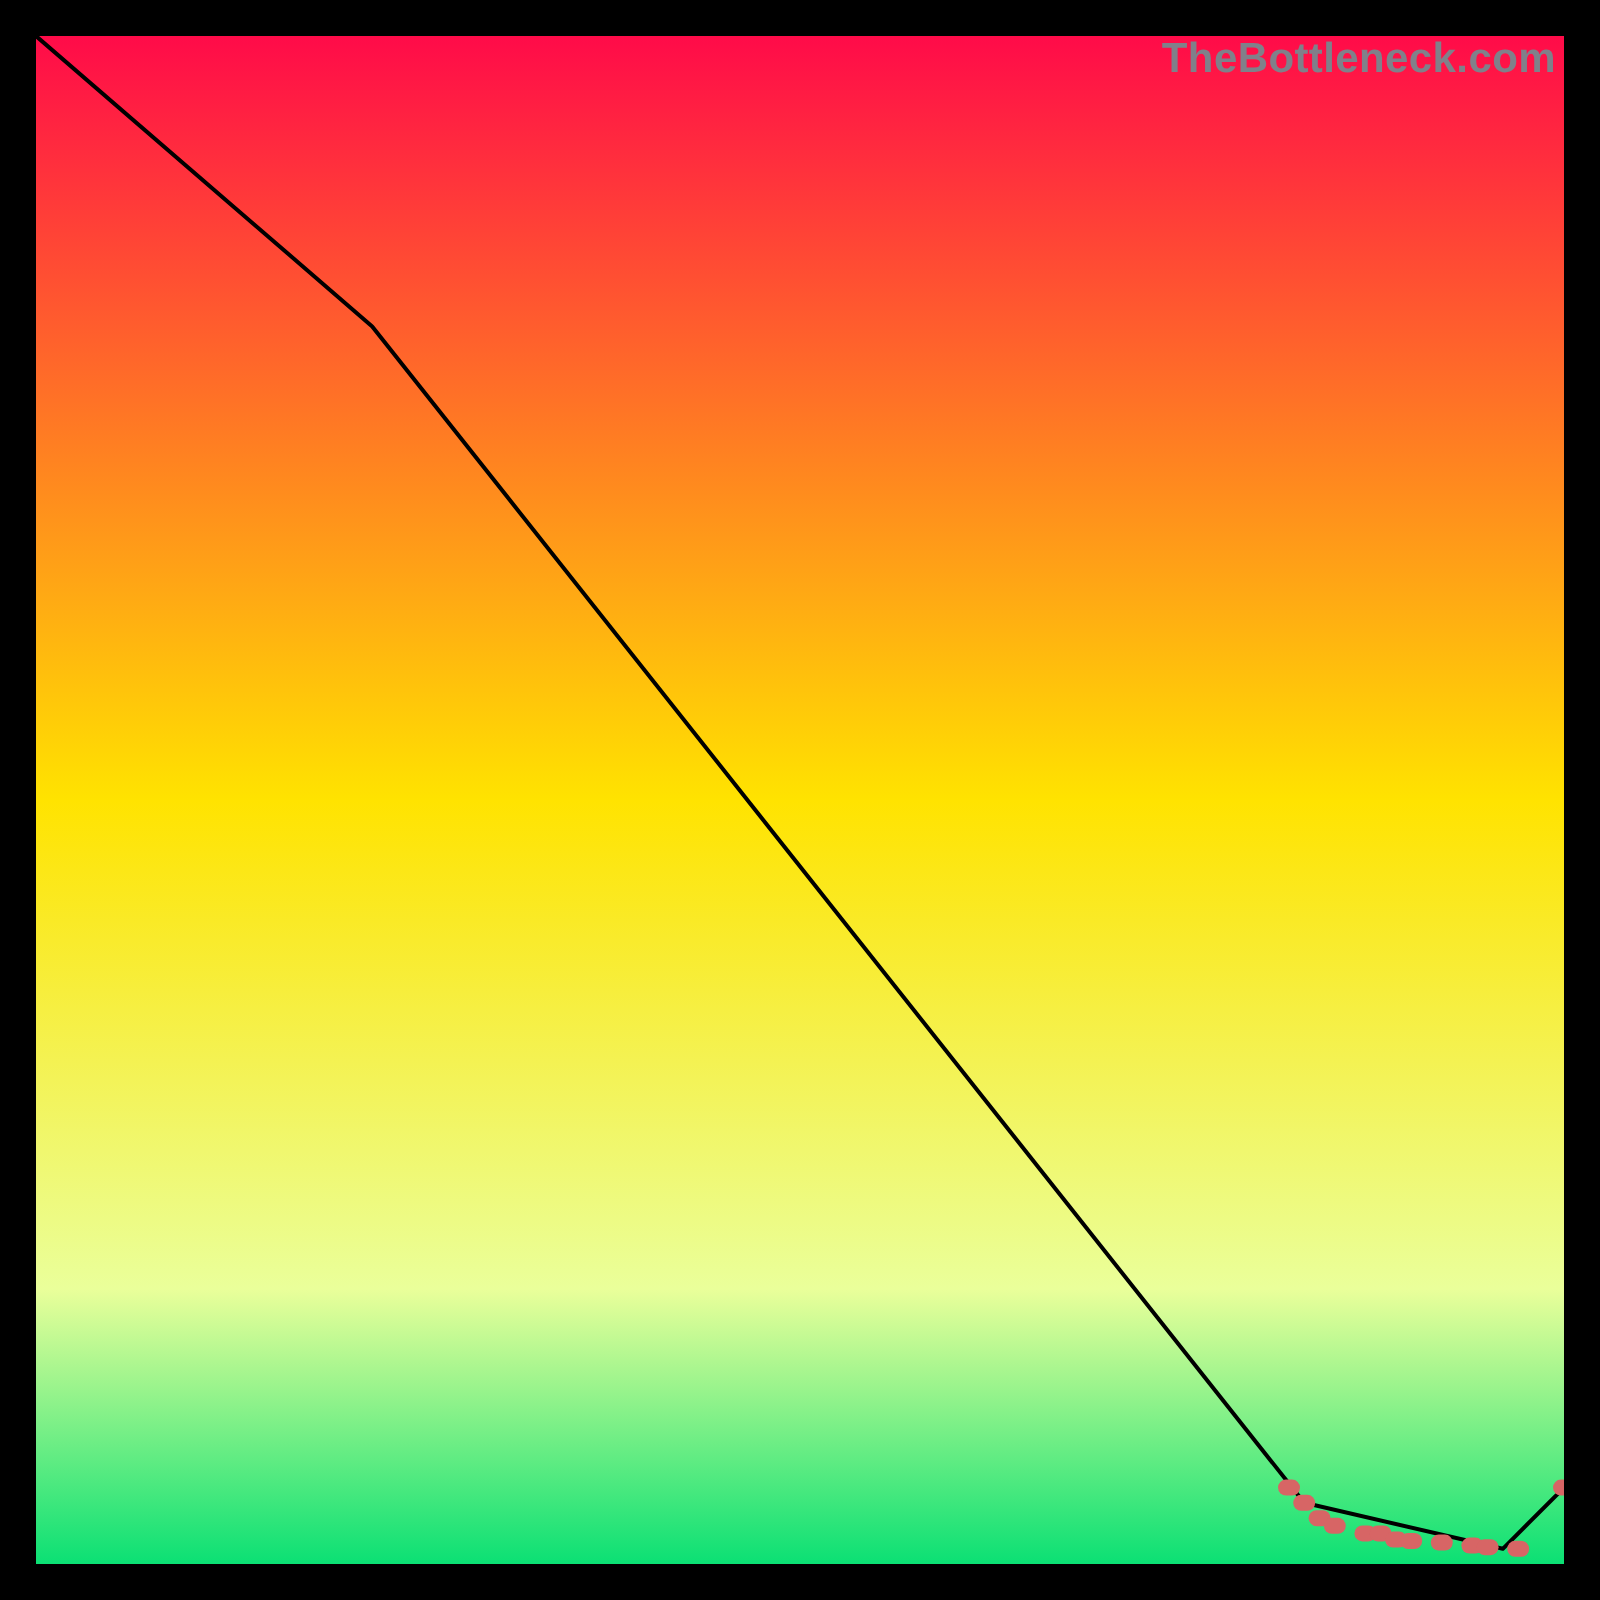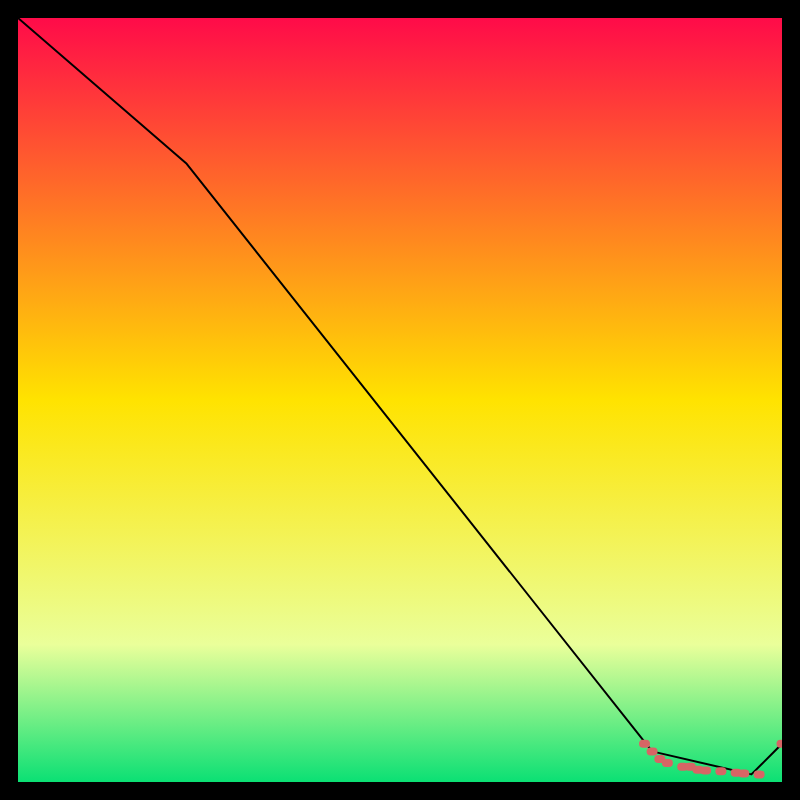--- a/index.html
+++ b/index.html
@@ -32,20 +32,21 @@
   svg {
     display: block;
     width: 764px;
     height: 764px;
   }
 </style>
 </head>
 <body>
 
 <div class="chart-container">
+  <div class="watermark">TheBottleneck.com</div>
   <svg id="chart-svg" viewBox="0 0 764 764" preserveAspectRatio="none">
     <defs>
       <linearGradient id="bg-grad" x1="0" y1="0" x2="0" y2="1">
         <stop id="g0" offset="0%" stop-color="#ff0b49"></stop>
         <stop id="g1" offset="50%" stop-color="#ffe300"></stop>
         <stop id="g2" offset="82%" stop-color="#eaff9a"></stop>
         <stop id="g3" offset="100%" stop-color="#0be074"></stop>
       </linearGradient>
     </defs>
     <rect x="0" y="0" width="764" height="764" fill="url(#bg-grad)"></rect>

